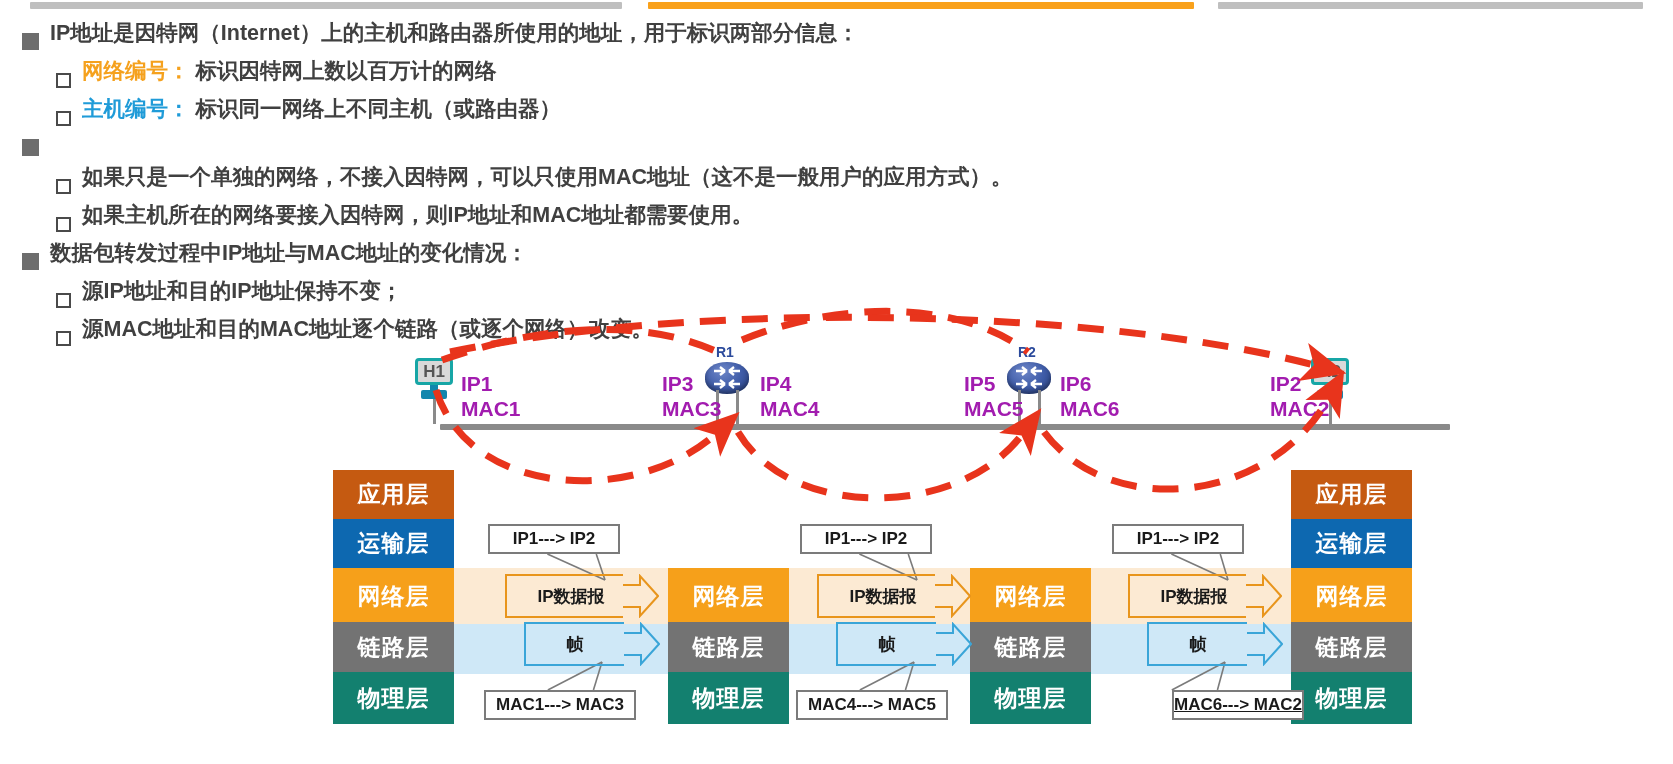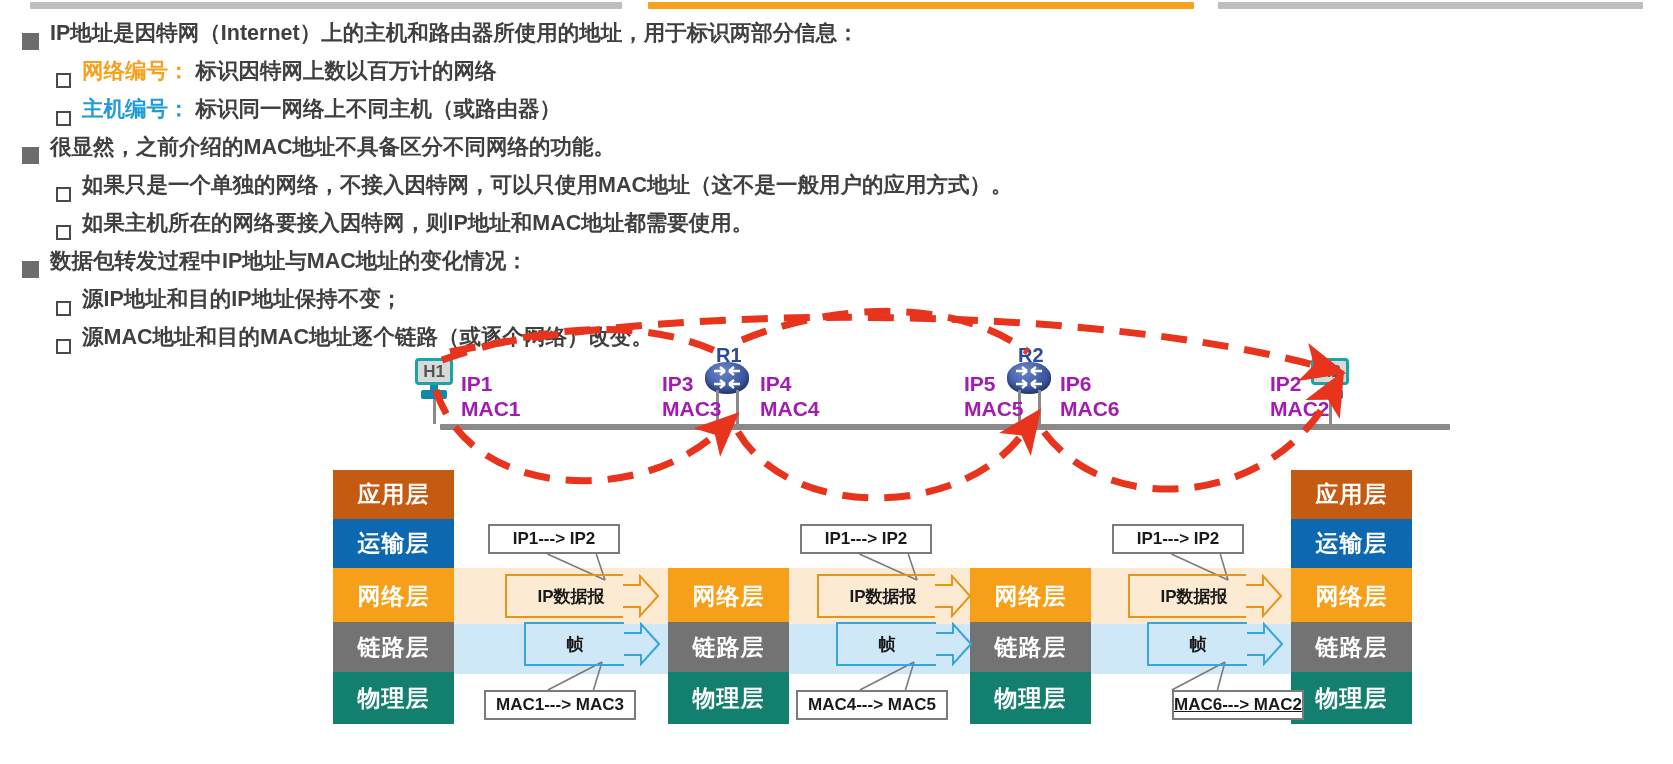--- a/index.html
+++ b/index.html
@@ -42,21 +42,21 @@
   .hostbox{position:absolute;width:38px;height:27px;
     border:3px solid #17a6a6;background:#d9d9d9;border-radius:4px;
     display:flex;align-items:center;justify-content:center;
     font-size:17px;font-weight:bold;color:#555;box-sizing:border-box;}
   .hoststand{position:absolute;width:26px;height:9px;background:#1286ad;border-radius:2px;}
   .hostneck{position:absolute;width:8px;height:6px;background:#1286ad;}
 
   .router{position:absolute;width:44px;height:32px;border-radius:50%/46%;
     background:radial-gradient(ellipse at 38% 28%,#6d86c8 0%,#3f5ca8 52%,#28407f 100%);
     box-shadow:inset 0 -3px 5px rgba(0,0,0,.35);}
-  .rlabel{position:absolute;font-size:20px;font-weight:bold;color:#2b4a9c;}
+  .rlabel{position:absolute;font-size:14px;font-weight:bold;color:#2b4a9c;}
 
   .addr{position:absolute;font-size:21px;font-weight:bold;color:#a21caf;
         line-height:25px;white-space:nowrap;}
 
   
   #stack{position:absolute;left:0;top:470px;width:1673px;height:294px;}
   .bandrow{position:absolute;left:333px;width:1079px;}
   .band-net{background:#fcead3;}
   .band-link{background:#cfe8f7;}
 
@@ -108,21 +108,20 @@
     <div class="l2">
       <span class="hollow"></span>
       <span class="txt"><span class="kw-orange">网络编号：</span><span> 标识因特网上数以百万计的网络</span></span>
     </div>
     <div class="l2">
       <span class="hollow"></span>
       <span class="txt"><span class="kw-blue">主机编号：</span><span> 标识同一网络上不同主机（或路由器）</span></span>
     </div>
     <div class="l1">
       <span class="sqmark"></span>
-      <span class="txt">很显然，之前介绍的MAC地址不具备区分不同网络的功能。</span>
     </div>
     <div class="l2">
       <span class="hollow"></span>
       <span class="txt">如果只是一个单独的网络，不接入因特网，可以只使用MAC地址（这不是一般用户的应用方式）。</span>
     </div>
     <div class="l2">
       <span class="hollow"></span>
       <span class="txt">如果主机所在的网络要接入因特网，则IP地址和MAC地址都需要使用。</span>
     </div>
     <div class="l1">

